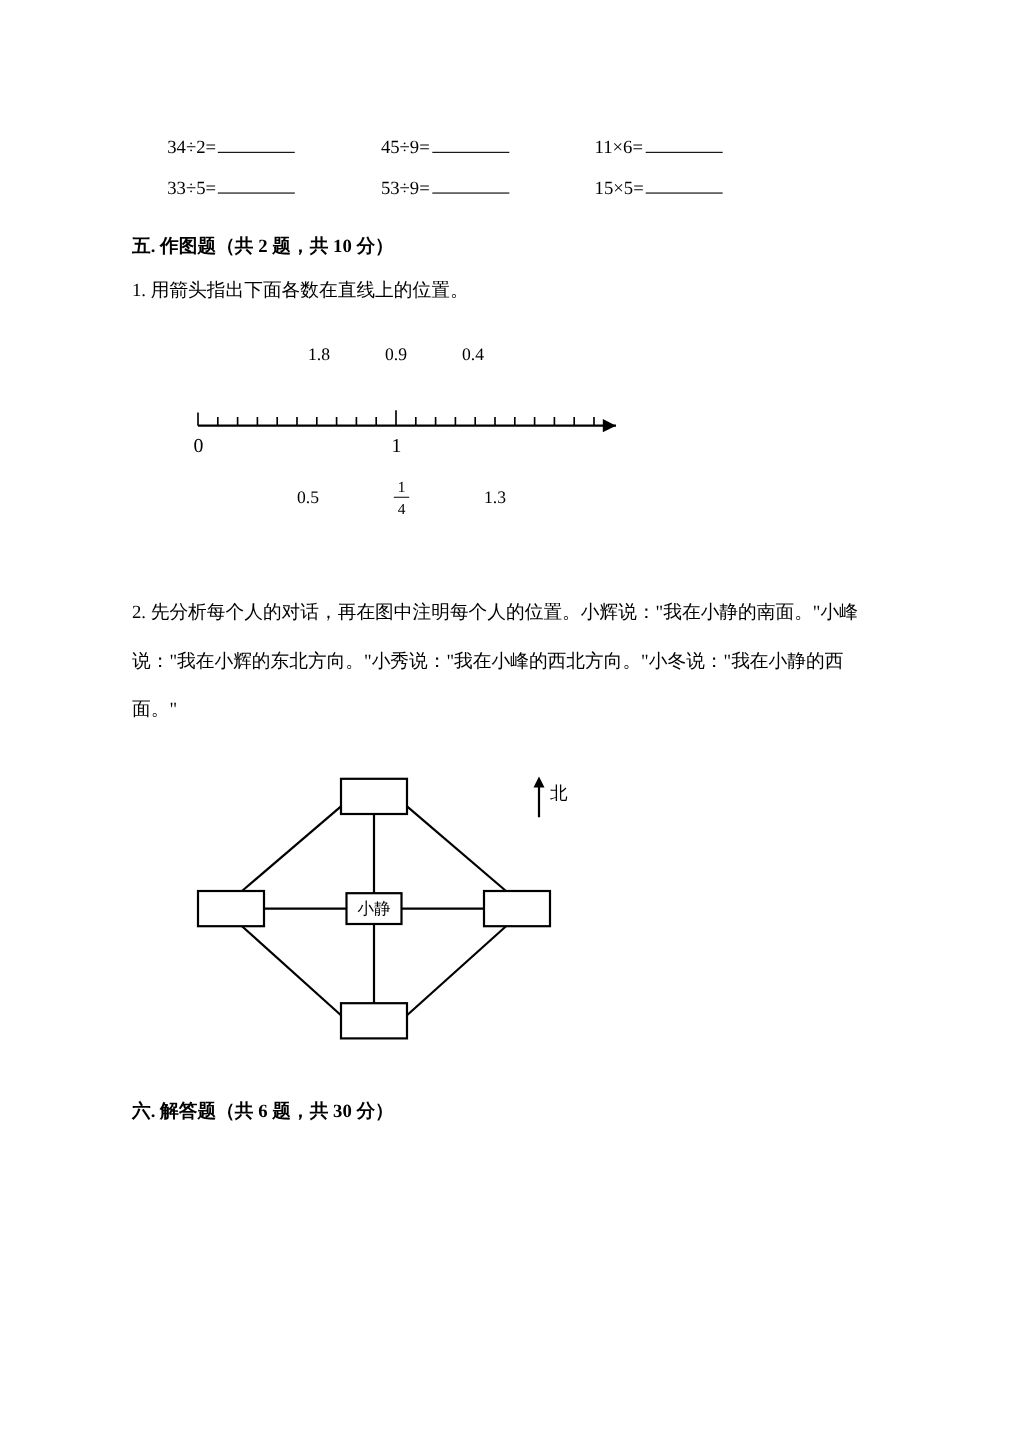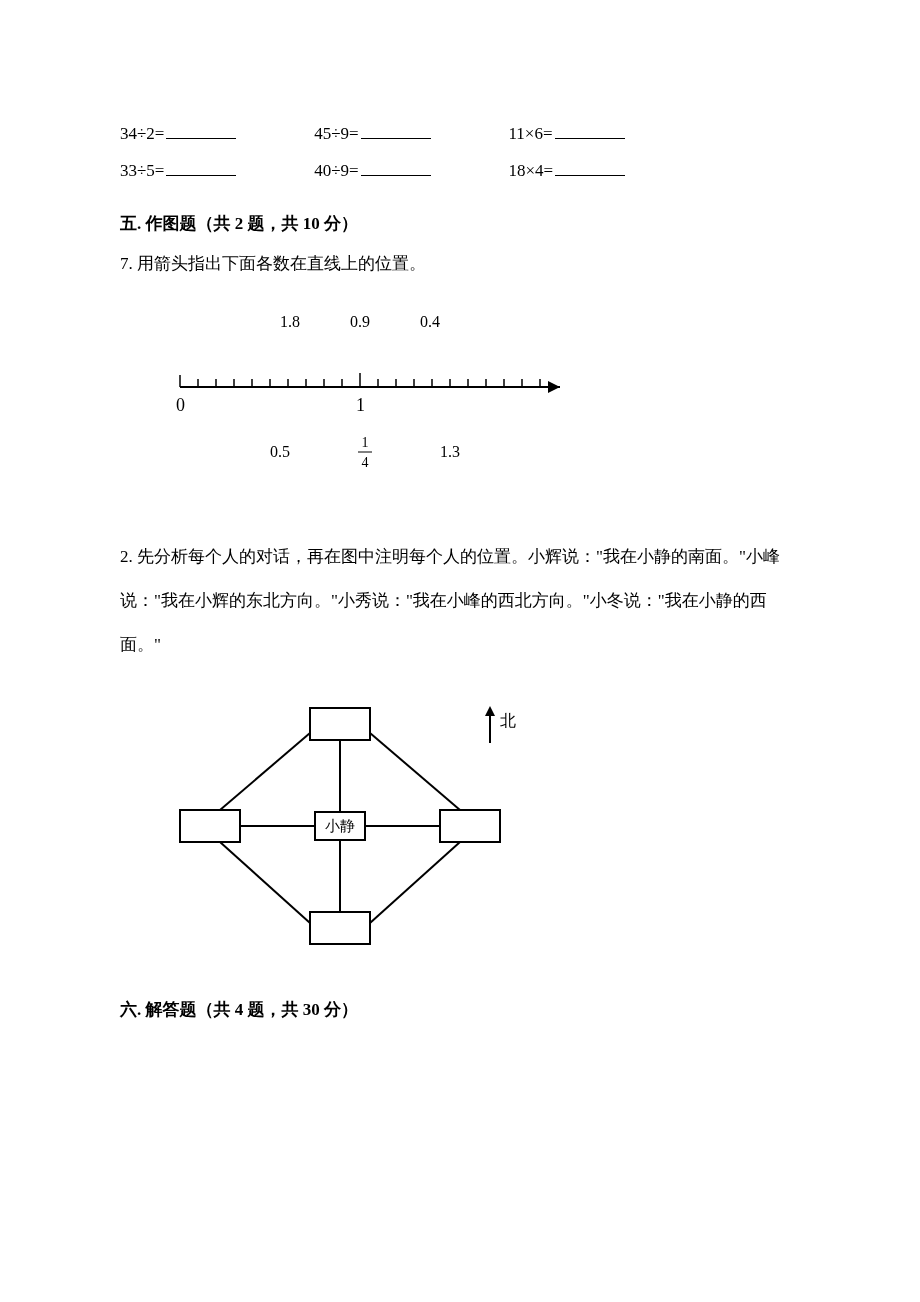--- a/index.html
+++ b/index.html
@@ -21,20 +21,21 @@
   .blank {
     display: inline-block;
     border-bottom: 1px solid #000;
     width: 70px;
     height: 1em;
     vertical-align: baseline;
     margin-left: 2px;
   }
   .row-eq {
     margin-top: 10px;
+    margin-left: 32px;
   }
   .cell {
     display: inline-block;
     width: 190px;
   }
   .cell-wide {
     display: inline-block;
     width: 190px;
   }
   .section-heading {
@@ -60,29 +61,29 @@
 <div class="page">
 
   <div class="q">
     <div class="row-eq">
       <span class="cell"><span>34÷2=</span><span class="blank"></span></span>
       <span class="cell"><span>45÷9=</span><span class="blank"></span></span>
       <span class="cell-wide"><span>11×6=</span><span class="blank"></span></span>
     </div>
     <div class="row-eq">
       <span class="cell"><span>33÷5=</span><span class="blank"></span></span>
-      <span class="cell"><span>40÷9=</span><span class="blank"></span></span>
-      <span class="cell-wide"><span>18×4=</span><span class="blank"></span></span>
+      <span class="cell"><span>53÷9=</span><span class="blank"></span></span>
+      <span class="cell-wide"><span>15×5=</span><span class="blank"></span></span>
     </div>
   </div>
 
   <div class="section-heading">五. 作图题（共 2 题，共 10 分）</div>
 
   <div class="q">
-    <div>7. 用箭头指出下面各数在直线上的位置。</div>
+    <div>1. 用箭头指出下面各数在直线上的位置。</div>
 
     <div class="figure">
       <svg width="420" height="190">
 
         <text x="120" y="20" font-size="16">1.8</text>
         <text x="190" y="20" font-size="16">0.9</text>
         <text x="260" y="20" font-size="16">0.4</text>
 
         <g>
           <line x1="20" y1="80" x2="400" y2="80" stroke="#000" stroke-width="2"></line>
@@ -164,15 +165,15 @@
 
           <line x1="180" y1="42" x2="180" y2="114"></line>
           <line x1="180" y1="142" x2="180" y2="214"></line>
           <line x1="80" y1="128" x2="155" y2="128"></line>
           <line x1="205" y1="128" x2="280" y2="128"></line>
         </g>
       </svg>
     </div>
   </div>
 
-  <div class="section-heading">六. 解答题（共 4 题，共 30 分）</div>
+  <div class="section-heading">六. 解答题（共 6 题，共 30 分）</div>
 
 </div>
 
 </body></html>

